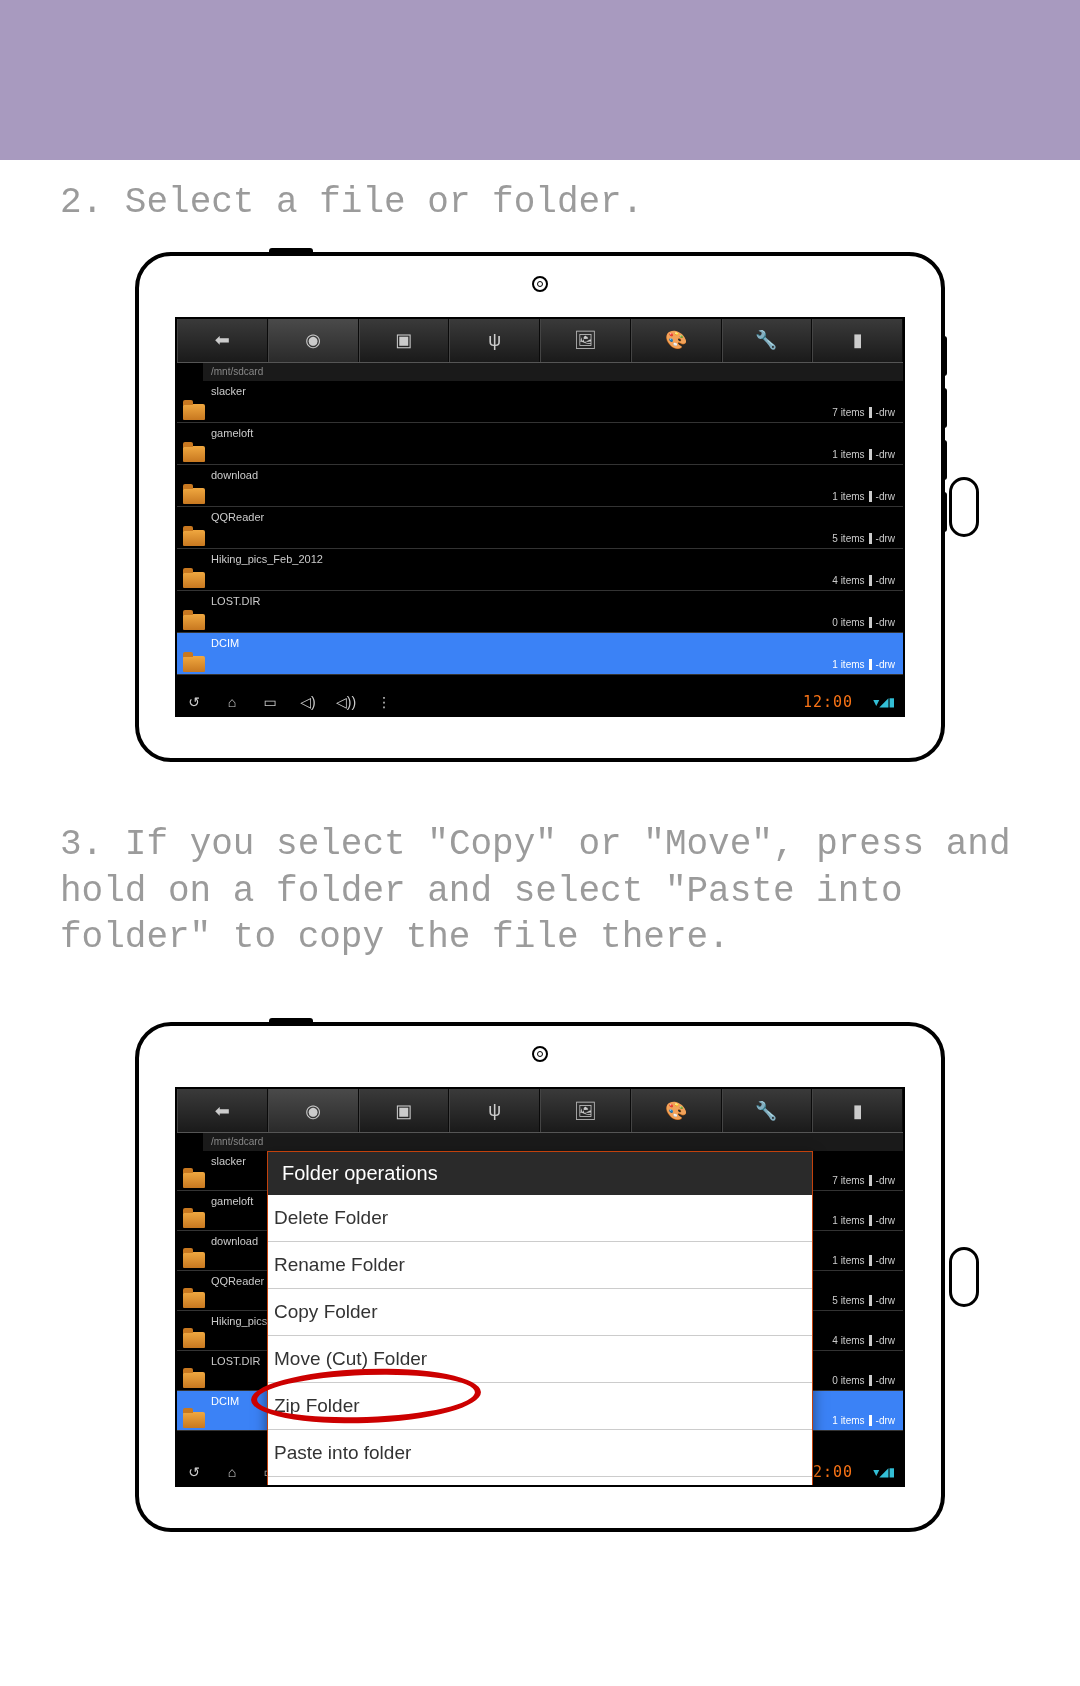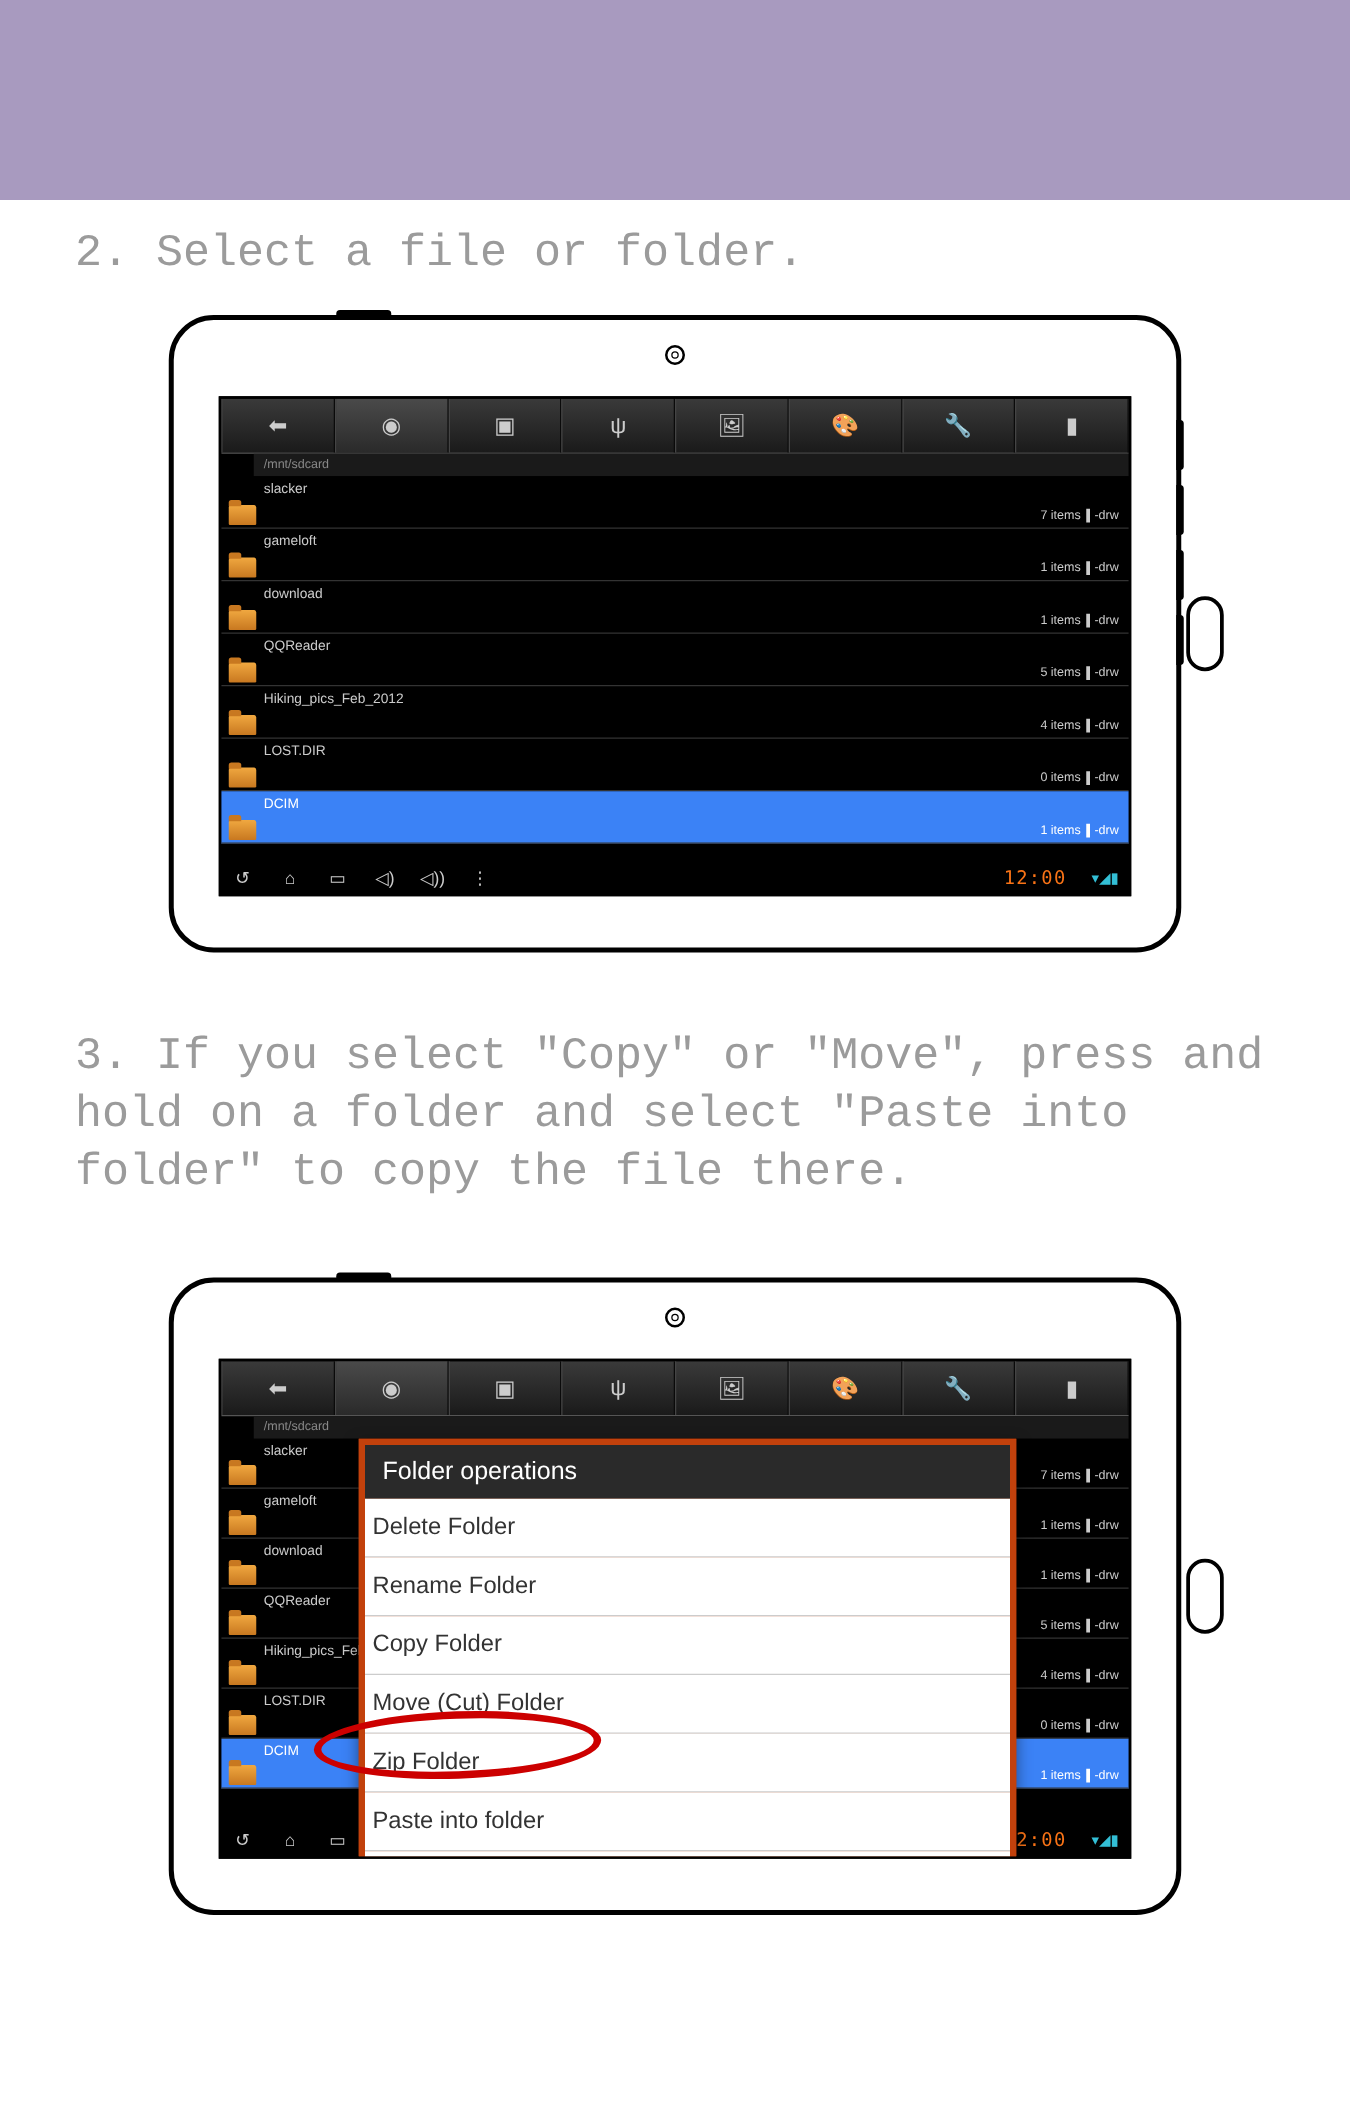--- a/index.html
+++ b/index.html
@@ -204,25 +204,24 @@
   }
   .navbar .sig {
     color: #33bfd6;
     font-size: 12px;
   }
   .context-menu {
     position: absolute;
     left: 90px;
     top: 62px;
     right: 90px;
-    background: #c2410c;
-    border: 5px solid #c2410c;
+    background: #14b8a6;
+    border: 1px solid #c2410c;
     box-shadow: 0 4px 12px rgba(0,0,0,0.5);
     z-index: 10;
-    margin-left: 20px;
   }
   .ctx-header {
     background: #2a2a2a;
     color: #fff;
     font-size: 20px;
     padding: 10px 14px;
   }
   .ctx-item {
     padding: 12px 6px;
     border-bottom: 1px solid #ccc;

